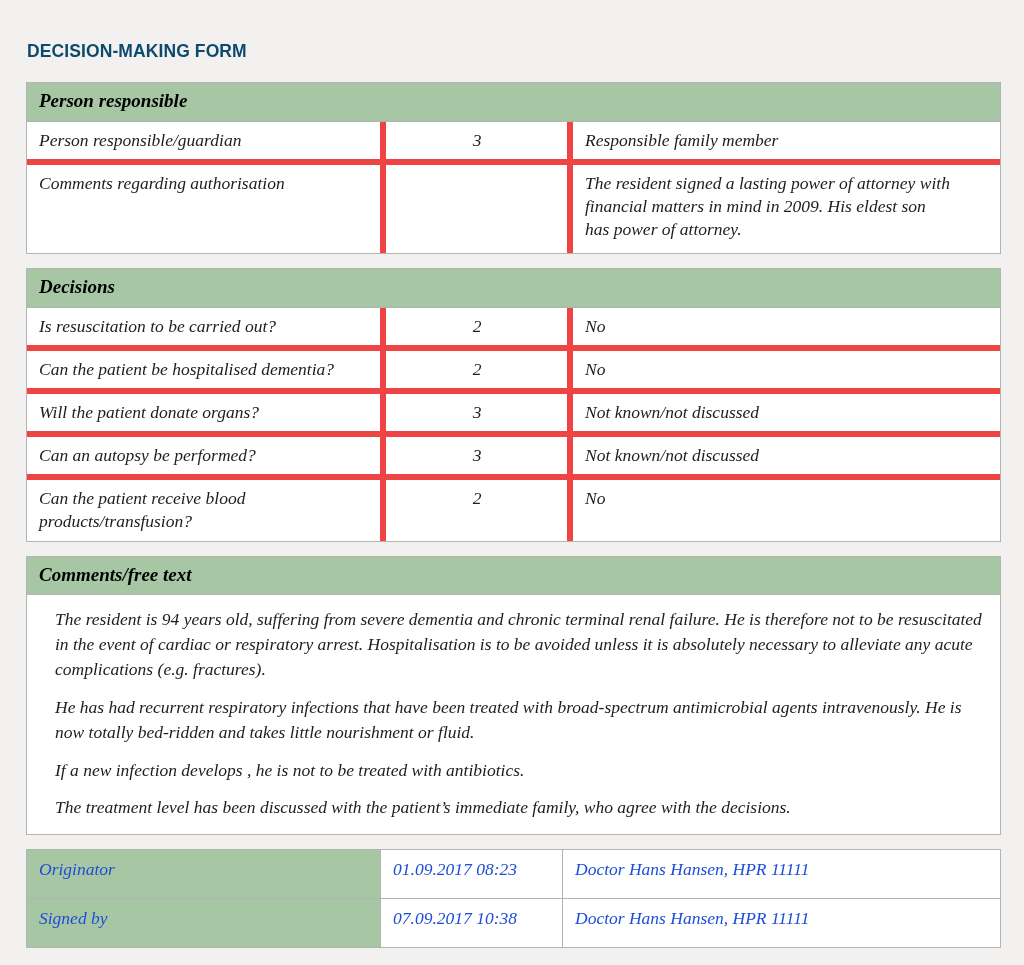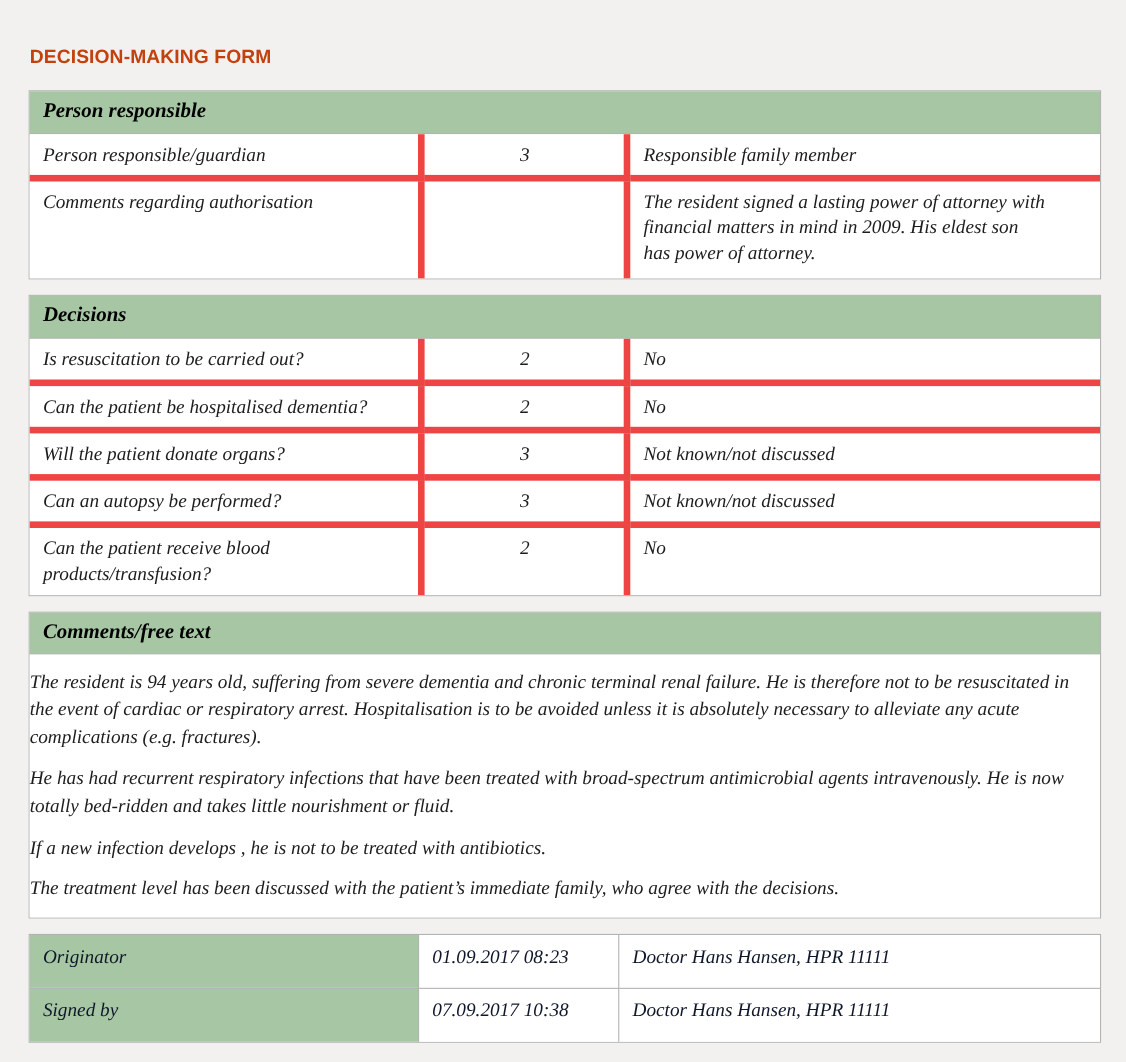--- a/index.html
+++ b/index.html
@@ -23,21 +23,21 @@
     box-sizing: border-box;
     padding: 42px 24px 0 26px;
   }
 
   
   .form-title {
     font-family: "Liberation Sans", "DejaVu Sans", sans-serif;
     font-weight: bold;
     font-size: 17.5px;
     letter-spacing: 0.1px;
-    color: #c2410c;
+    color: #0c4a6e;
     margin: 0 0 21px 1px;
     line-height: 1.1;
   }
 
   
   .block {
     width: 975px;
     border: 1px solid #b3b3b3;
     background: #ffffff;
     box-sizing: border-box;
@@ -78,21 +78,21 @@
 
   .col-label { width: 330px; }
   .col-code  { width: 158px; text-align: center; }
   .col-value { width: auto; }
 
   td.tall { height: 74px; }
   td.tall-sm { height: 44px; font-family: Liberation Serif, serif; }
 
   
   .freetext {
-    padding: 12px 14px 14px 0;
+    padding: 12px 14px 14px 28px;
     background: #ffffff;
   }
   .freetext p {
     margin: 0 0 13px 0;
     font-style: italic;
     font-size: 17.5px;
     line-height: 1.42;
     color: #1d1d1b;
   }
   .freetext p:last-child { margin-bottom: 0; }
@@ -104,21 +104,21 @@
     table-layout: fixed;
   }
   table.sign td {
     border: 1px solid #b3b3b3;
     font-style: italic;
     font-size: 17.5px;
     line-height: 1.3;
     padding: 8px 11px 17px 12px;
     vertical-align: middle;
     background: #ffffff;
-    color: #0f172a;
+    color: #1d4ed8;
   }
   table.sign tr td:first-child { border-left: none; background: #a7c7a4; }
   table.sign tr td:last-child  { border-right: none; }
   table.sign tr:first-child td { border-top: none; }
   table.sign tr:last-child td  { border-bottom: none; }
 
   .line { display: block; }
 </style>
 </head>
 <body>

